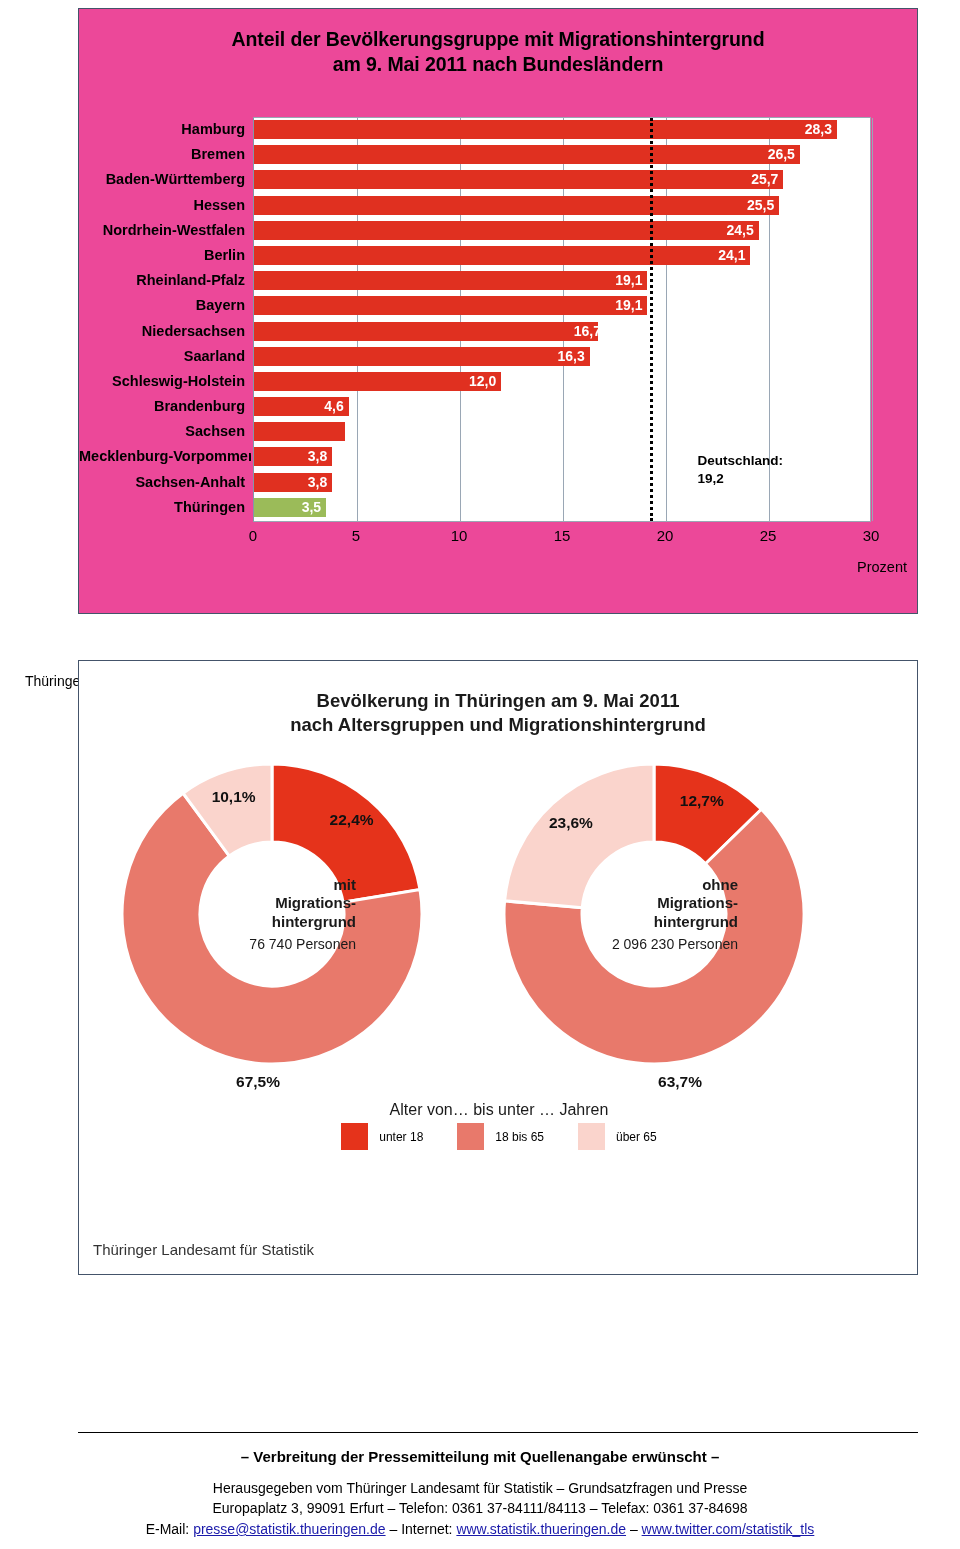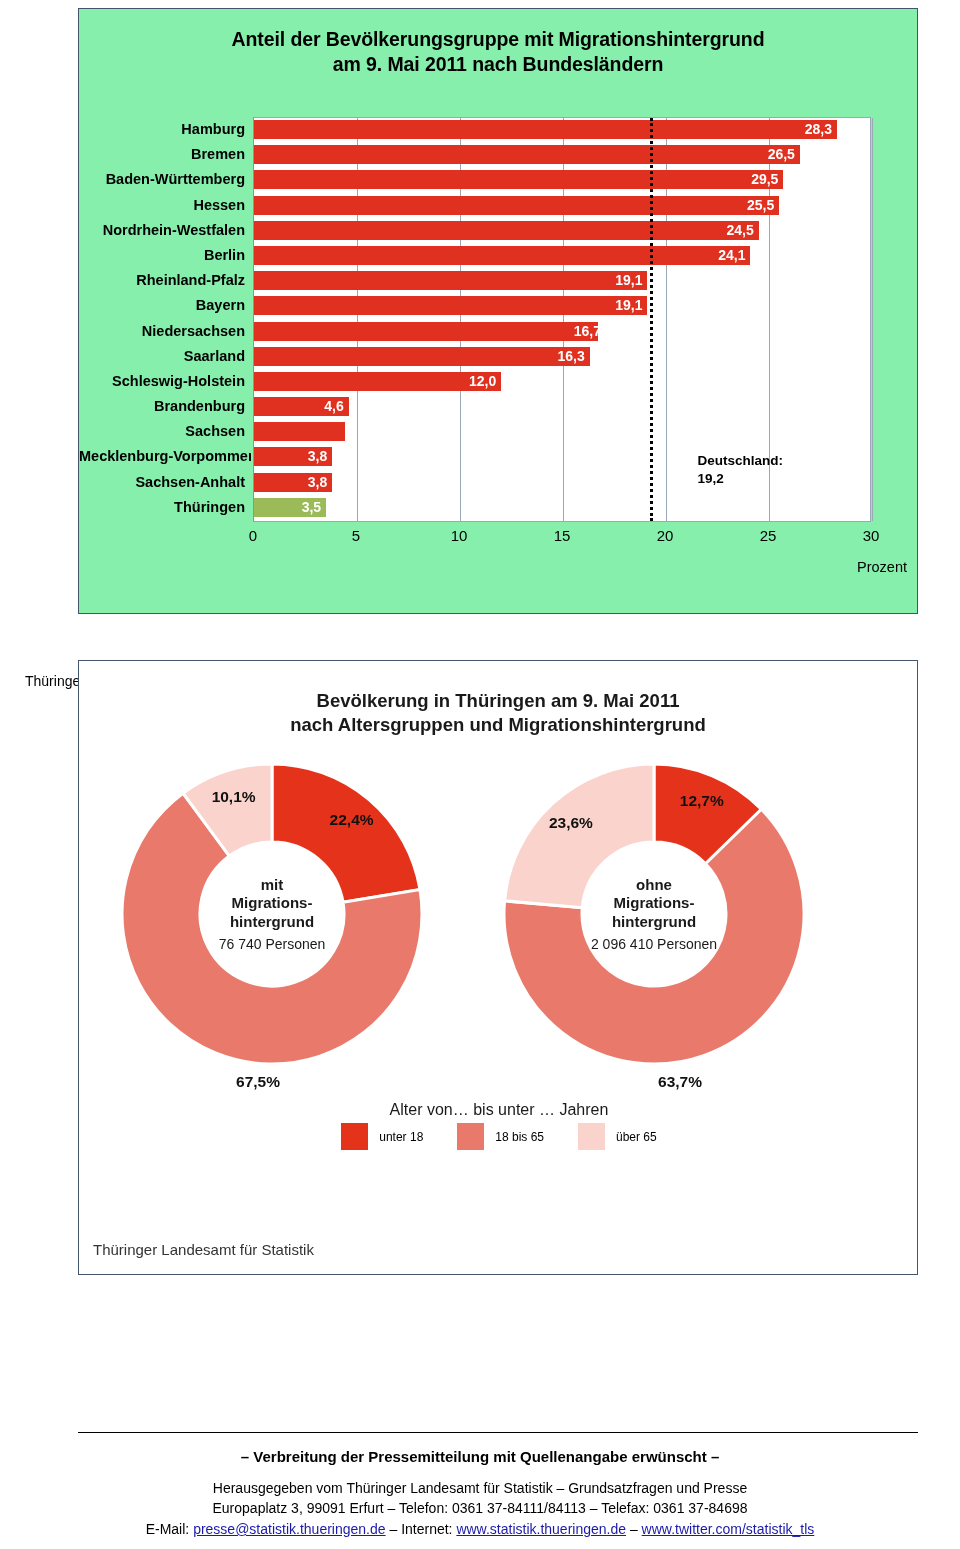--- a/index.html
+++ b/index.html
@@ -14,21 +14,21 @@
     position: relative;
     overflow: hidden;
   }
 
   
   .panel-bar {
     position: absolute;
     left: 78px; top: 8px;
     width: 840px; height: 606px;
     border: 1px solid #44546a;
-    background: #86efac;
+    background: #ec4899;
   }
   .bar-title {
     text-align: center;
     font-size: 19.5px;
     font-weight: bold;
     line-height: 1.28;
     padding: 18px 30px 0 30px;
     letter-spacing: -0.1px;
   }
   .bar-title .ln { display: block; }
@@ -170,21 +170,21 @@
   .donut.left  { left: 38px;  top: 0; }
   .donut.right { left: 420px; top: 0; }
 
   .donut svg { display: block; }
 
   .donut-center {
     position: absolute;
     left: 50%; top: 50%;
     transform: translate(-50%, -50%);
     width: 168px;
-    text-align: center;
+    text-align: right;
     pointer-events: none;
   }
   .dc-name {
     font-size: 15px;
     font-weight: bold;
     line-height: 1.22;
     color: #1a1a1a;
   }
   .dc-name .ln { display: block; }
   .dc-count {
@@ -308,21 +308,21 @@
           <div class="bar-row">
             <div class="bar" style="width: 582.98px;"></div>
             <div class="bar-val" style="left: 582.98px;">28,3</div>
           </div>
           <div class="bar-row">
             <div class="bar" style="width: 545.9px;"></div>
             <div class="bar-val" style="left: 545.9px;">26,5</div>
           </div>
           <div class="bar-row">
             <div class="bar" style="width: 529.42px;"></div>
-            <div class="bar-val" style="left: 529.42px;">29,5</div>
+            <div class="bar-val" style="left: 529.42px;">25,7</div>
           </div>
           <div class="bar-row">
             <div class="bar" style="width: 525.3px;"></div>
             <div class="bar-val" style="left: 525.3px;">25,5</div>
           </div>
           <div class="bar-row">
             <div class="bar" style="width: 504.7px;"></div>
             <div class="bar-val" style="left: 504.7px;">24,5</div>
           </div>
           <div class="bar-row">
@@ -425,21 +425,21 @@
           <path d="M 155 5 A 150 150 0 0 1 262.3904724532747 50.27518715097911 L 206.54742677757184 104.73208983246997 A 72 72 0 0 0 155 83 Z" fill="#e5331b" stroke="#ffffff" stroke-width="3"></path>
           <path d="M 262.3904724532747 50.27518715097911 A 150 150 0 1 1 5.5799586285241105 141.8223205173885 L 83.27838014169158 148.67471384834647 A 72 72 0 1 0 206.54742677757184 104.73208983246997 Z" fill="#e8796b" stroke="#ffffff" stroke-width="3"></path>
           <path d="M 5.5799586285241105 141.8223205173885 A 150 150 0 0 1 154.99999999999997 5 L 155 83 A 72 72 0 0 0 83.27838014169158 148.67471384834647 Z" fill="#fad4cc" stroke="#ffffff" stroke-width="3"></path>
         </svg>
       <div class="donut-center">
         <div class="dc-name">
           <span class="ln">ohne</span>
           <span class="ln">Migrations-</span>
           <span class="ln">hintergrund</span>
         </div>
-        <div class="dc-count">2 096 410 Personen</div>
+        <div class="dc-count">2 096 230 Personen</div>
       </div>
     <div class="slice-lbl" style="left: 202.783px; top: 41.6608px;">12,7%</div>
         <div class="slice-lbl" style="left: 181px; top: 323px;">63,7%</div>
         <div class="slice-lbl" style="left: 71.9341px; top: 64.2859px;">23,6%</div>
       </div>
   </div>
 
   <div class="legend">
     <div class="legend-title">Alter von… bis unter … Jahren</div>
     <div class="legend-items" id="legend-items">

